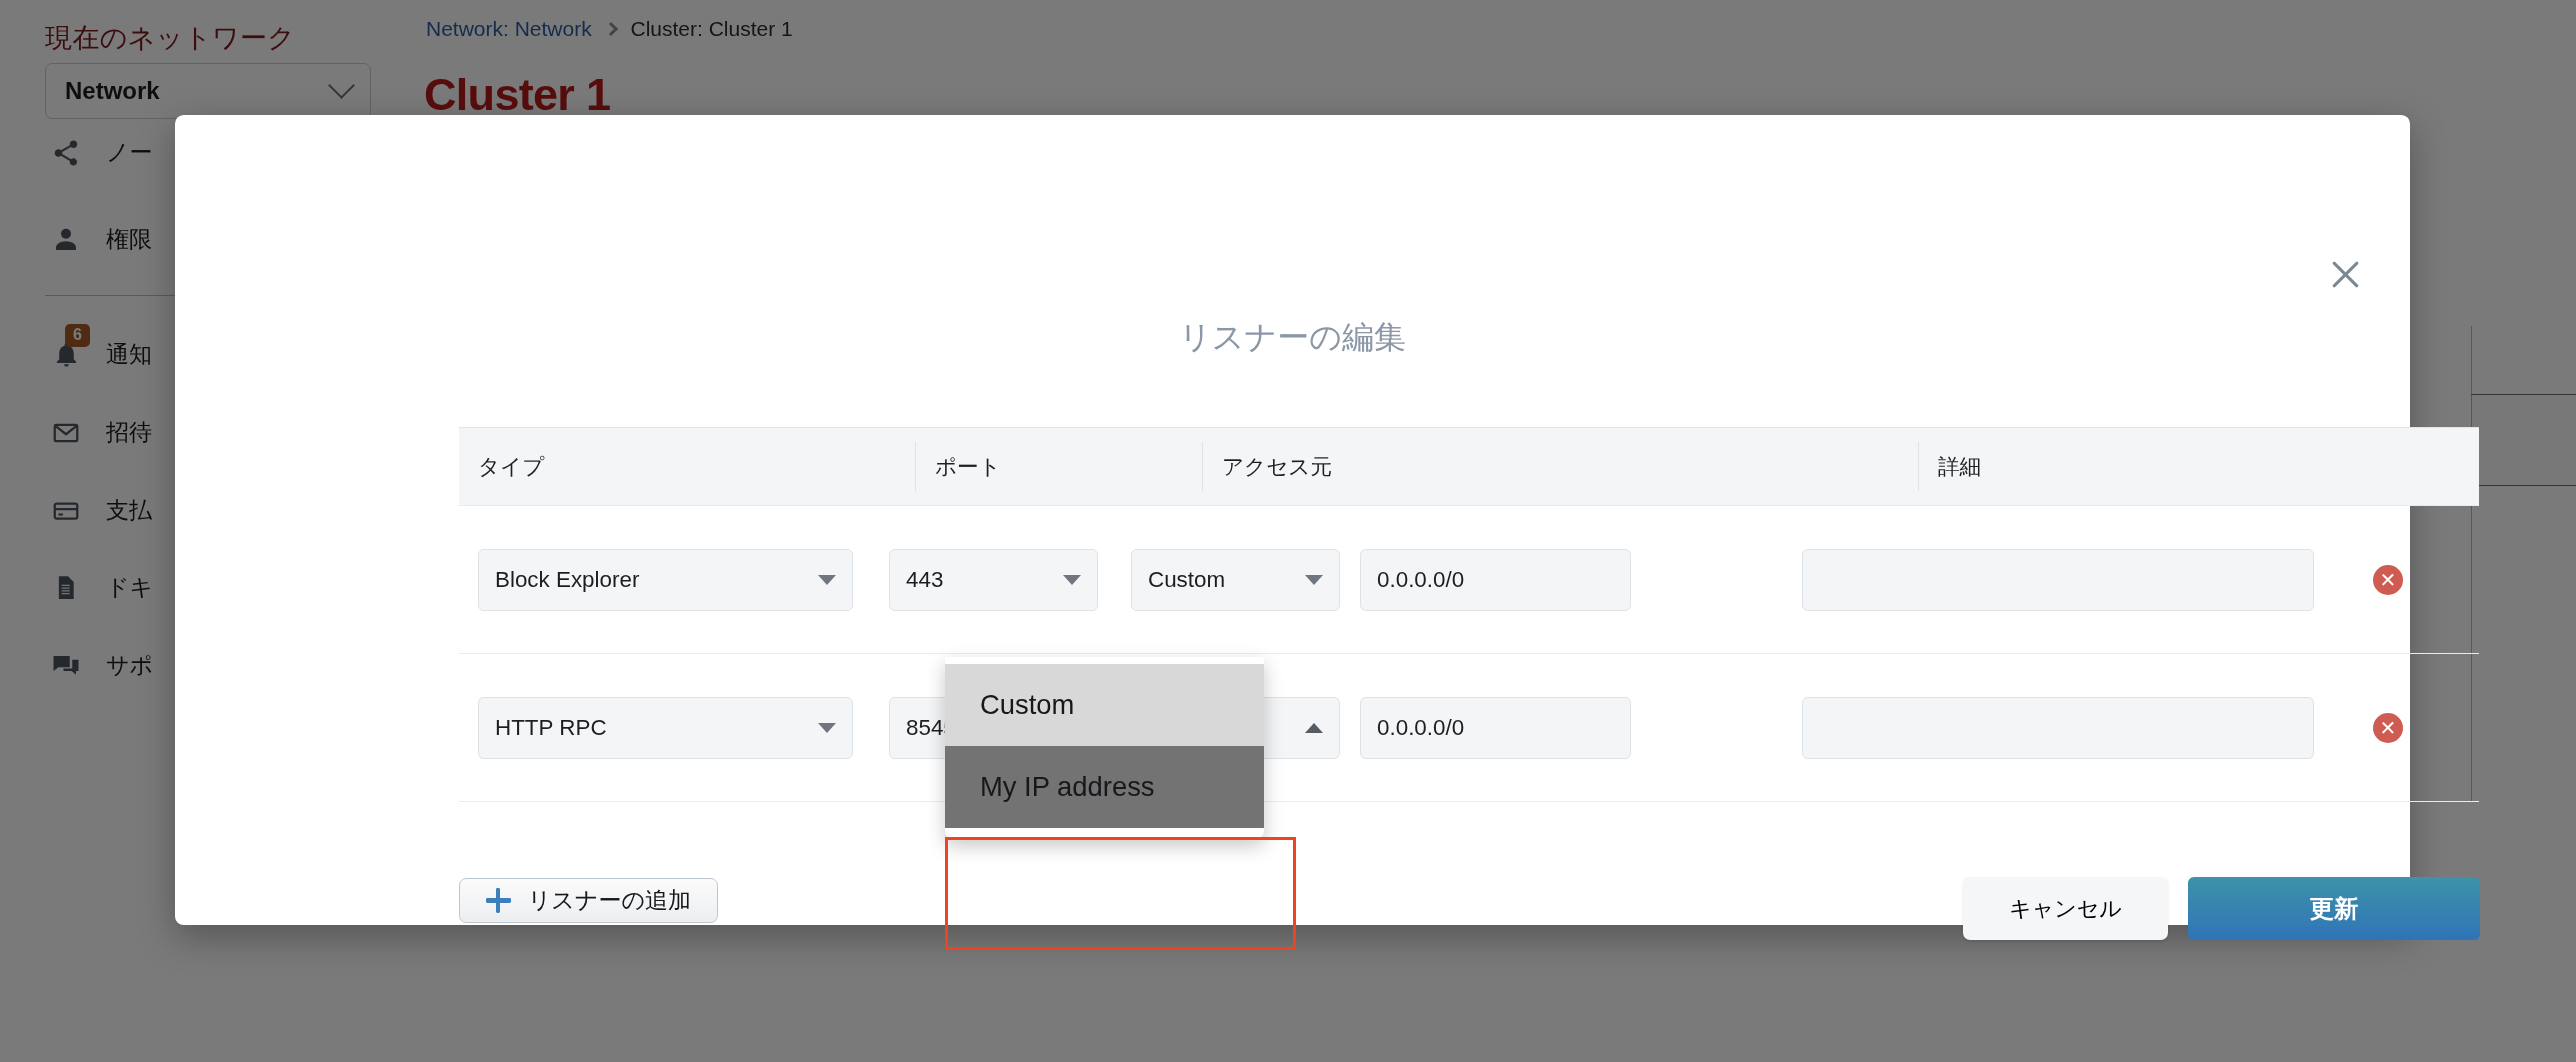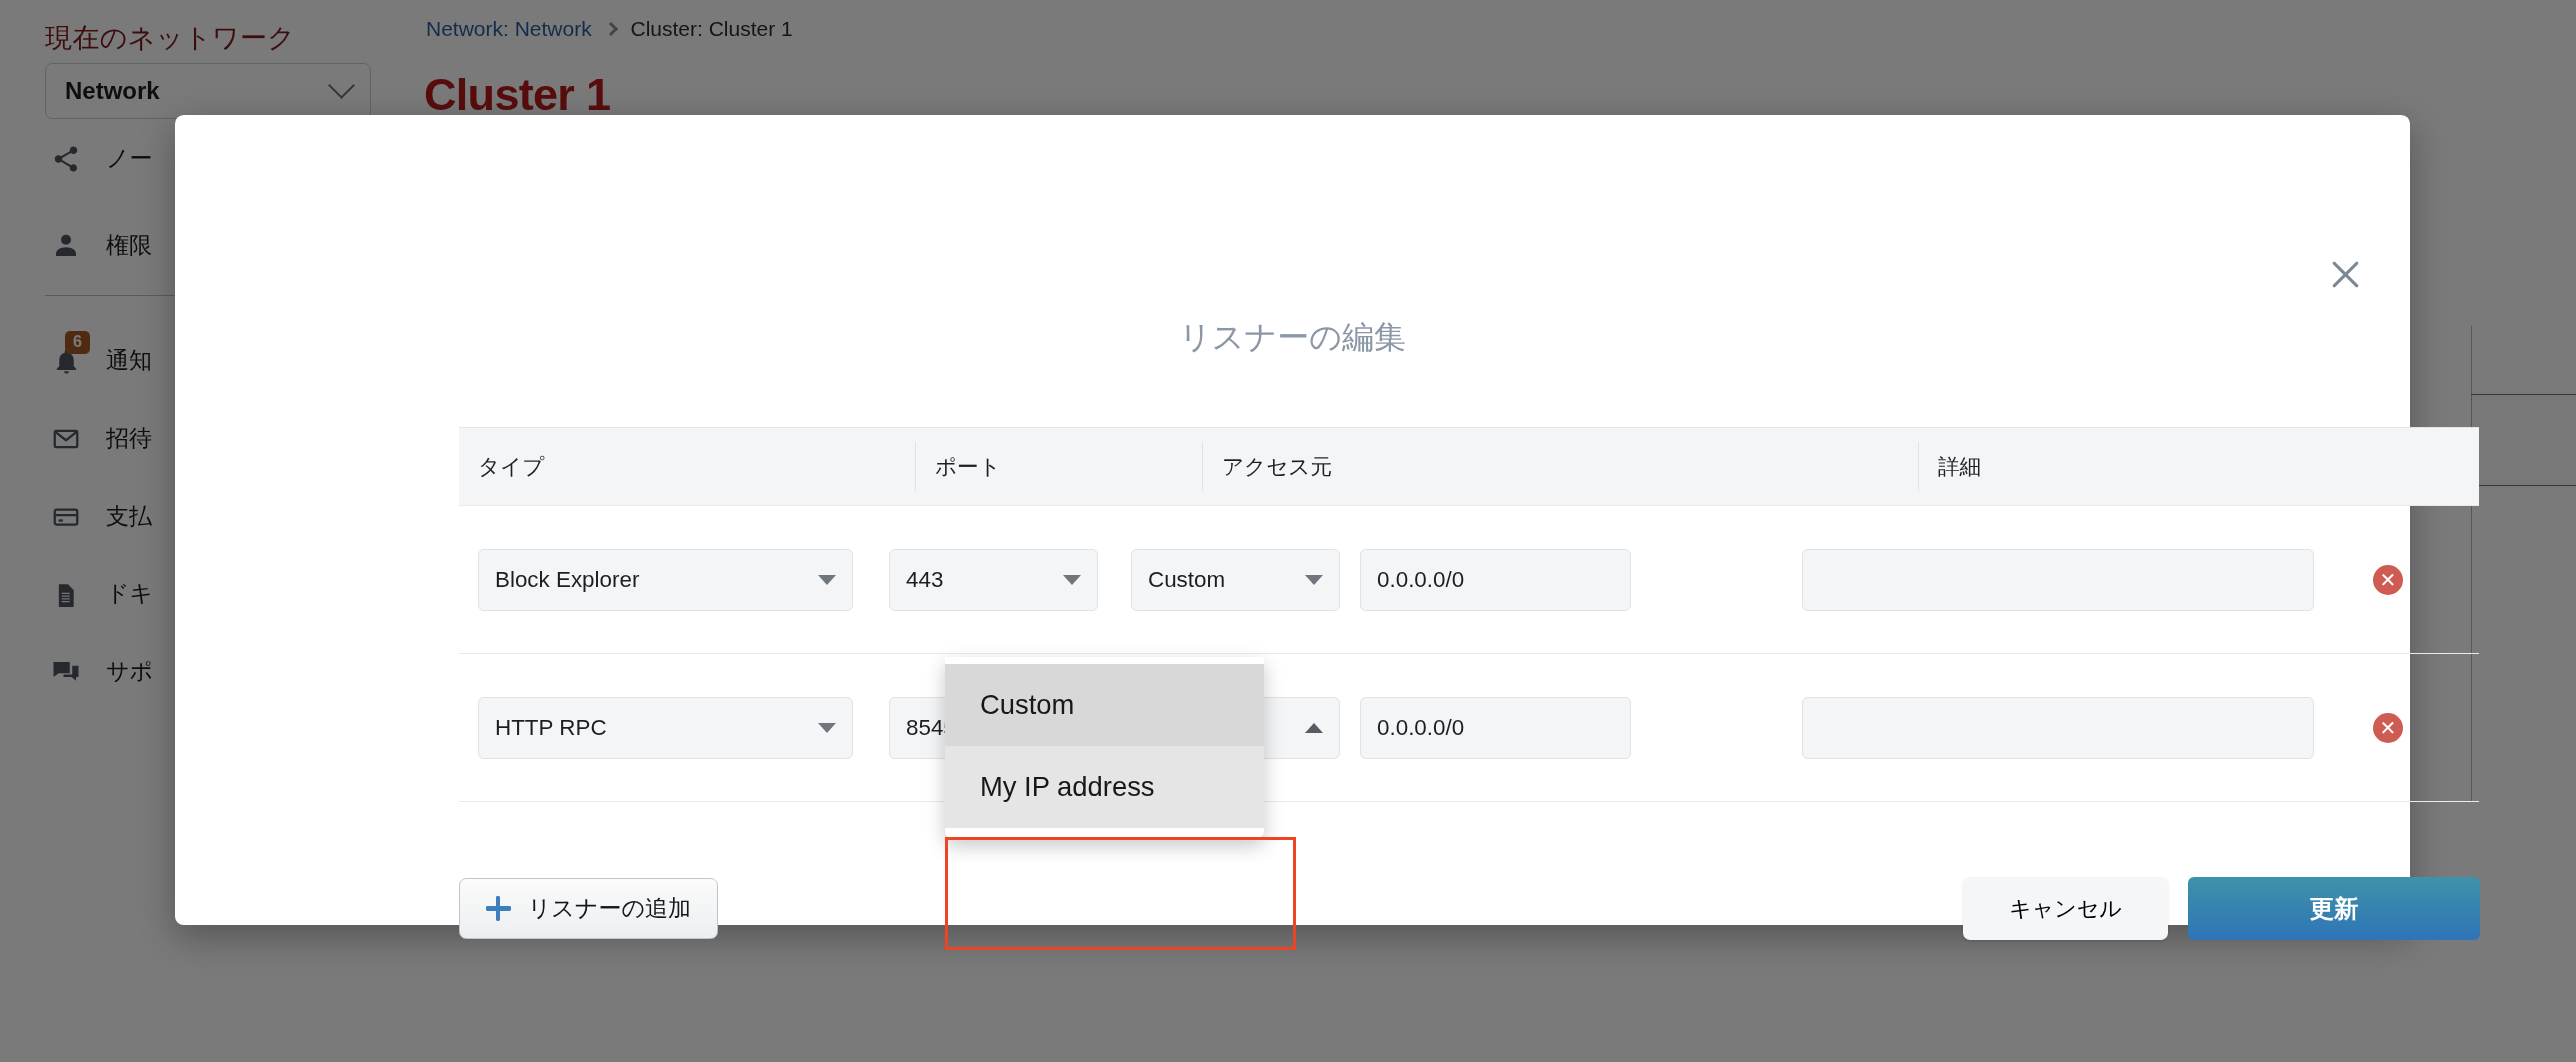--- a/index.html
+++ b/index.html
@@ -28,21 +28,21 @@
     background: #ffffff;
   }
   .network-select .val { font-size: 24px; font-weight: bold; color: #1b1f23; }
   .network-select .chev {
     margin-left: auto; width: 19px; height: 19px;
     border-right: 2.9px solid #6b737c; border-bottom: 2.9px solid #6b737c;
     transform: rotate(45deg) translate(-4.3px,-4.3px);
   }
 
   .nav-item {
-    position: absolute; left: 45px; display: flex; align-items: flex-end;
+    position: absolute; left: 45px; display: flex; align-items: center;
     height: 43px; font-size: 23px; color: #1b1f23; white-space: nowrap;
   }
   .nav-item .ico {
     width: 42px; display: flex; align-items: center; justify-content: center;
     color: #4e5660; position: relative; flex: none;
   }
   .nav-item .lbl { margin-left: 19px; }
   .nav-divider {
     position: absolute; left: 45px; width: 328px; height: 1.4px;
     background: #b9c0c8; top: 295px;
@@ -166,31 +166,31 @@
     position: absolute; left: 945px; top: 657px; width: 319px;
     background: #ffffff; border-radius: 0 0 7.2px 7.2px;
     box-shadow: 0 7.2px 19px rgba(0,0,0,.22); z-index: 40;
     padding: 7.2px 0 10px 0;
   }
   .dd-opt {
     height: 82px; display: flex; align-items: center; padding-left: 35px;
     font-size: 27.4px; color: #16191c; cursor: pointer; background: #ffffff;
   }
   .dd-opt.active { background: #d8d8d8; }
-  .dd-opt.target { background: #e5e5e5; }
+  .dd-opt.target { background: #737373; }
 
   .highlight-box {
     position: absolute; left: 945px; top: 837px; width: 351px; height: 113px;
     border: 3.6px solid #ef4423; z-index: 60; pointer-events: none;
   }
 
   
   .btn-add {
     position: absolute; left: 284px; top: 763px;
-    height: 61px; padding: 0 26px; border-radius: 7.2px;
+    height: 45px; padding: 0 26px; border-radius: 7.2px;
     background: linear-gradient(#fbfbfb,#eceef0);
     border: 1.4px solid #bcc6d1; display: flex; align-items: center;
     font-size: 23px; color: #15181b; cursor: pointer; gap: 17.3px;
   }
   .plus {
     position: relative; width: 24.5px; height: 24.5px; flex: none;
   }
   .plus::before, .plus::after {
     content:""; position:absolute; background:#3d7ebd; border-radius:1.4px;
   }

